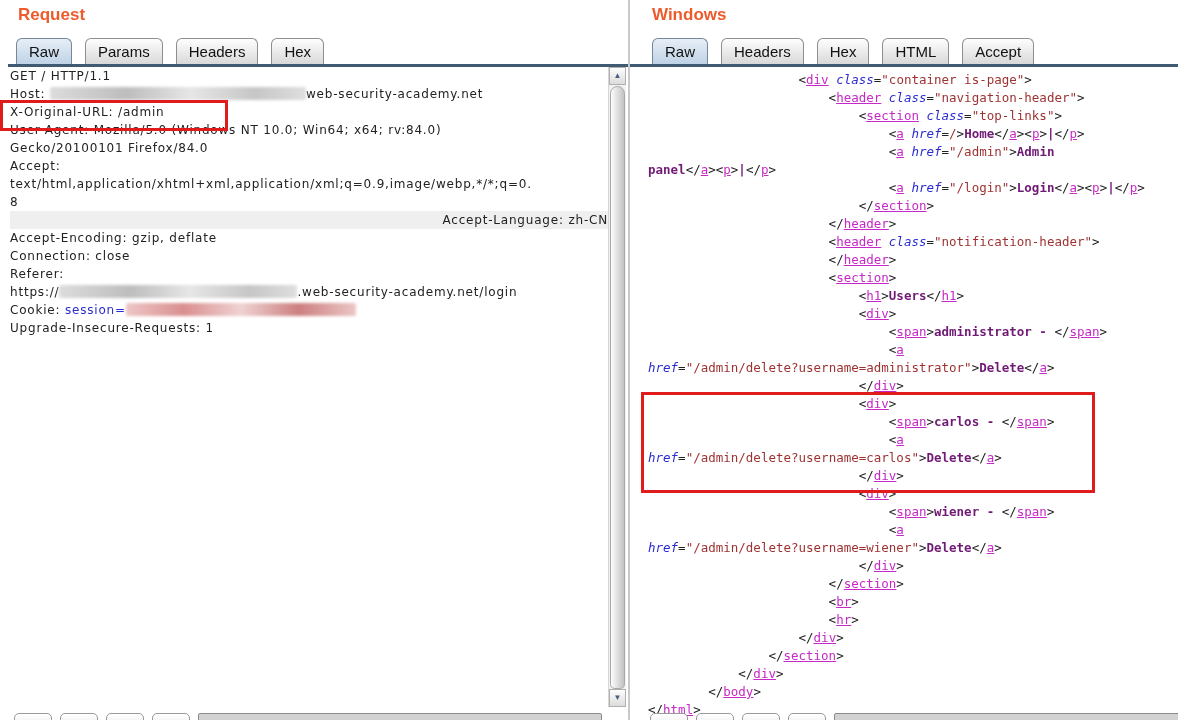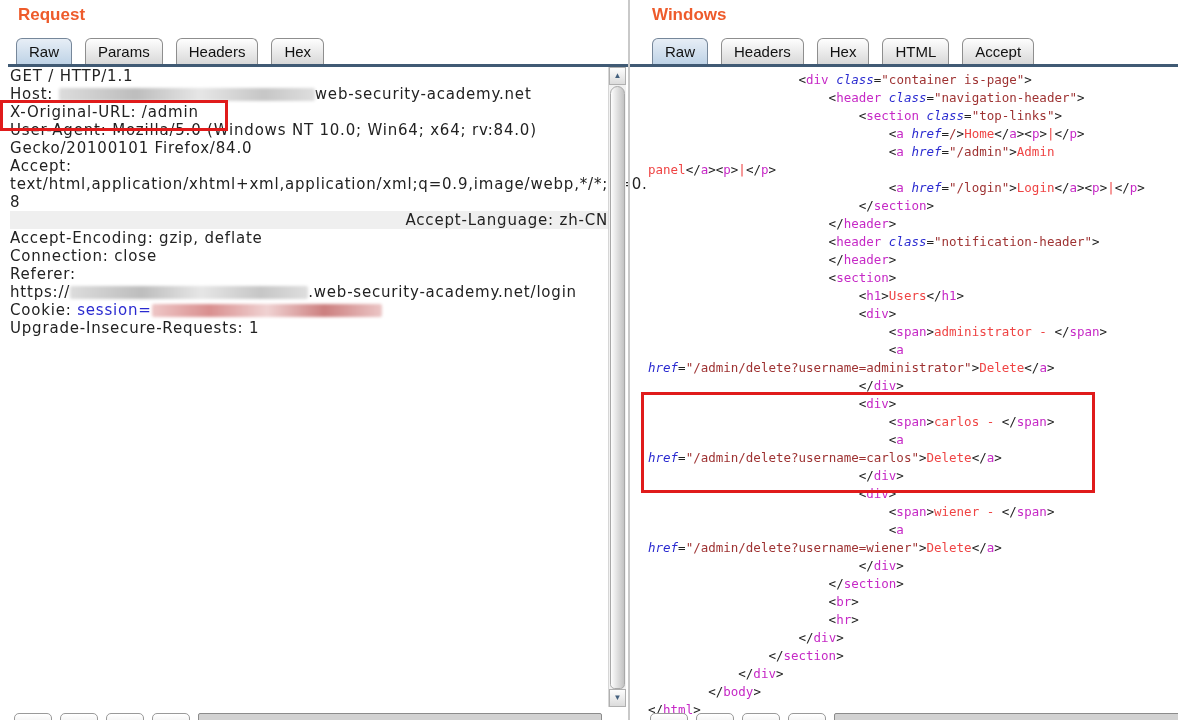--- a/index.html
+++ b/index.html
@@ -16,26 +16,26 @@
   .tabbar{position:absolute;left:8px;top:38px;height:28px;display:flex;gap:13px;}
   .tab{height:26px;line-height:26px;padding:0 12px;font-size:15px;color:#111;
        border:1px solid #8e8e8e;border-bottom:none;border-radius:6px 6px 0 0;
        background:linear-gradient(#fefefe,#d7d7d7);white-space:nowrap;}
   .tab.active{background:linear-gradient(#e7eef6,#bdd2e6);border-color:#76879a;}
   .tabline{position:absolute;left:0;top:64px;height:3px;background:var(--tabline);width:100%;}
   .editor{position:absolute;top:67px;white-space:pre;cursor:text;}
   .editor.req{left:2px;width:598px;}
   .editor.res{left:12px;width:528px;padding-top:4px;}
   .code-line{height:18px;line-height:18px;color:#1e1e1e;}
-  .editor.req .code-line{font-family:"DejaVu Sans",sans-serif;font-size:15px;letter-spacing:0.8px;}
+  .editor.req .code-line{font-family:"DejaVu Sans",sans-serif;font-size:12px;letter-spacing:0.8px;}
   .editor.res .code-line{font-family:"DejaVu Sans Mono",monospace;font-size:12.5px;}
   .code-line.hl{background:var(--hl);text-align:right;}
   .c-p{color:#222;}
-  .c-b{color:#ef4444;font-weight:normal;}
-  .c-t{color:var(--syn-tag);}
+  .c-b{color:#701a75;font-weight:bold;}
+  .c-t{color:var(--syn-tag);text-decoration:underline;}
   .c-a{color:var(--syn-attr);font-style:italic;}
   .c-v{color:var(--syn-val);}
   .c-blue{color:var(--syn-attr);}
   .redact{display:inline-block;height:13px;vertical-align:-2px;border-radius:2px;filter:blur(1.6px);}
   .redact.r-gray{background:linear-gradient(90deg,#dcdcdc,#bdbdbd 30%,#e6e6e6 55%,#c6c6c6 80%,#dedede);}
   .redact.r-red{background:linear-gradient(90deg,#eec6c6,#d98f8f 25%,#f0d2d2 50%,#cc7f7f 75%,#ecc6c6);}
   .annotation-box{position:absolute;border:3px solid var(--annot);pointer-events:none;}
   .box-request{left:0px;top:100px;width:222px;height:25px;}
   .box-response{left:641px;top:392px;width:448px;height:95px;}
   

